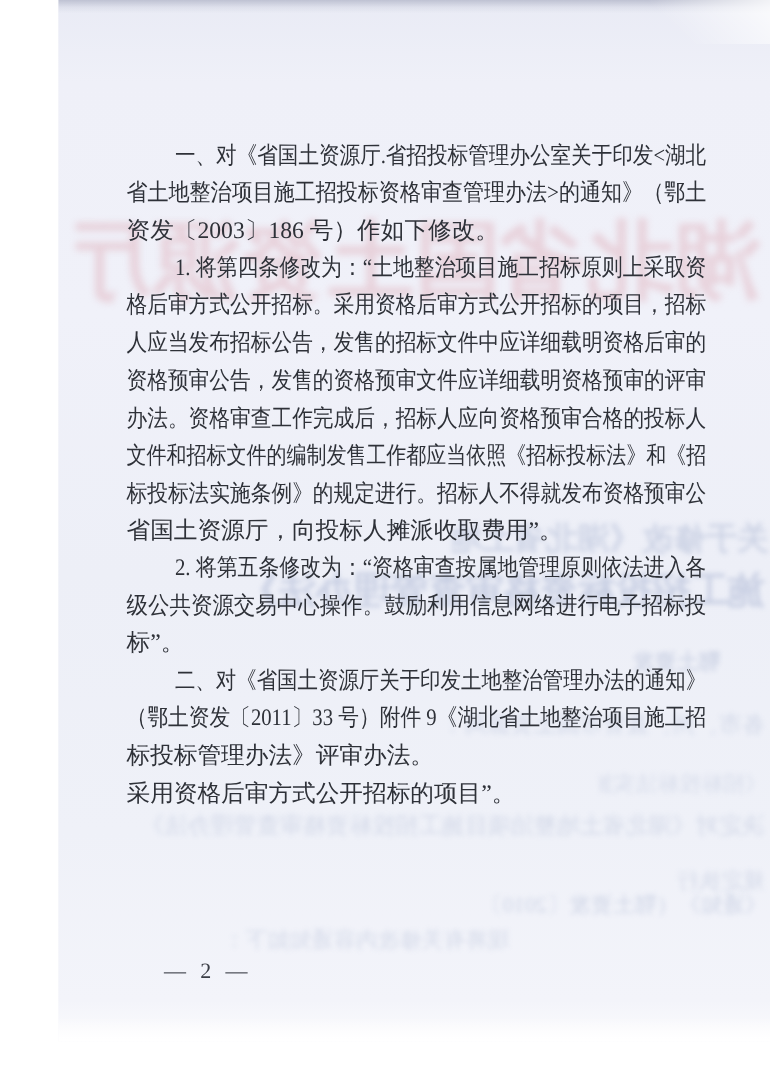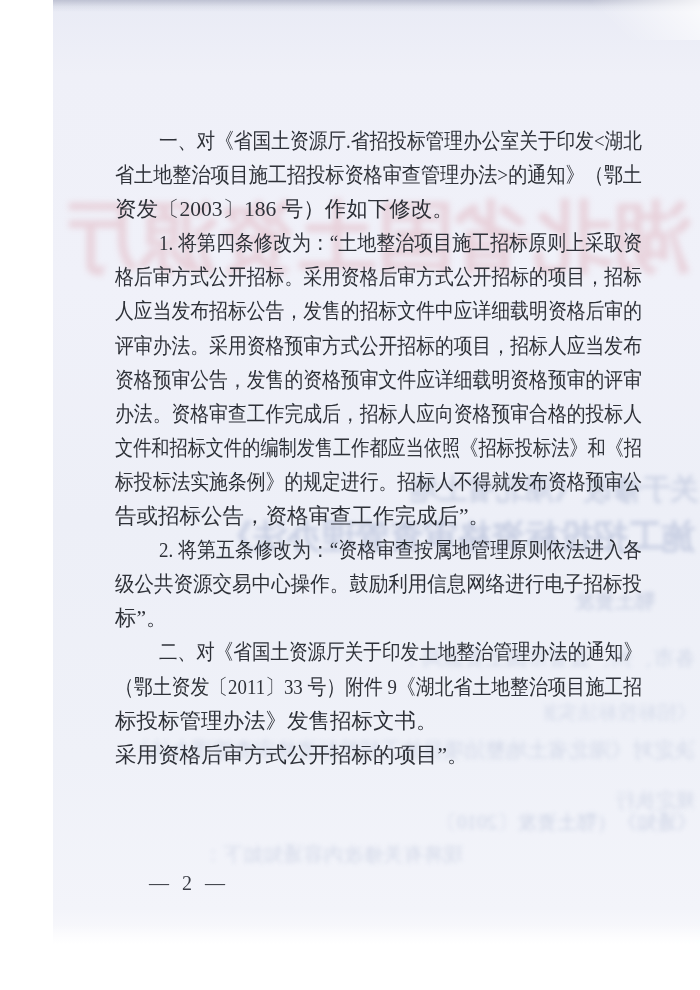--- a/index.html
+++ b/index.html
@@ -82,29 +82,28 @@
   <div class="ghost g8">《通知》（鄂土资发〔2010〕</div>
   <div class="ghost g9">现将有关修改内容通知如下：</div>
 
   <div class="doc-text">
       <div class="line-row indent"><span class="line" style="transform: scaleX(0.870246);">一、对《省国土资源厅.省招投标管理办公室关于印发&lt;湖北</span></div>
       <div class="line-row"><span class="line" style="transform: scaleX(0.88924);">省土地整治项目施工招投标资格审查管理办法&gt;的通知》（鄂土</span></div>
       <div class="line-row"><span class="line">资发〔2003〕186 号）作如下修改。</span></div>
       <div class="line-row indent"><span class="line" style="transform: scaleX(0.882923);">1. 将第四条修改为：“土地整治项目施工招标原则上采取资</span></div>
       <div class="line-row"><span class="line" style="transform: scaleX(0.875415);">格后审方式公开招标。采用资格后审方式公开招标的项目，招标</span></div>
       <div class="line-row"><span class="line" style="transform: scaleX(0.875415);">人应当发布招标公告，发售的招标文件中应详细载明资格后审的</span></div>
-      <div class="line-row"><span class="line" style="transform: scaleX(0.875415);">评审办法。采用资格预审方式公开招标的项目，招标人应当发布</span></div>
       <div class="line-row"><span class="line" style="transform: scaleX(0.875415);">资格预审公告，发售的资格预审文件应详细载明资格预审的评审</span></div>
       <div class="line-row"><span class="line" style="transform: scaleX(0.875415);">办法。资格审查工作完成后，招标人应向资格预审合格的投标人</span></div>
       <div class="line-row"><span class="line" style="transform: scaleX(0.845229);">文件和招标文件的编制发售工作都应当依照《招标投标法》和《招</span></div>
       <div class="line-row"><span class="line" style="transform: scaleX(0.875415);">标投标法实施条例》的规定进行。招标人不得就发布资格预审公</span></div>
-      <div class="line-row"><span class="line">告或招标公告，资格审查工作完成后”。</span></div>
+      <div class="line-row"><span class="line">省国土资源厅，向投标人摊派收取费用”。</span></div>
       <div class="line-row indent"><span class="line" style="transform: scaleX(0.882923);">2. 将第五条修改为：“资格审查按属地管理原则依法进入各</span></div>
       <div class="line-row"><span class="line" style="transform: scaleX(0.907838);">级公共资源交易中心操作。鼓励利用信息网络进行电子招标投</span></div>
       <div class="line-row"><span class="line">标”。</span></div>
       <div class="line-row indent"><span class="line" style="transform: scaleX(0.864043);">二、对《省国土资源厅关于印发土地整治管理办法的通知》</span></div>
       <div class="line-row"><span class="line" style="transform: scaleX(0.876576);">（鄂土资发〔2011〕33 号）附件 9《湖北省土地整治项目施工招</span></div>
-      <div class="line-row"><span class="line">标投标管理办法》发售招标文书。</span></div>
+      <div class="line-row"><span class="line">标投标管理办法》评审办法。</span></div>
       <div class="line-row"><span class="line">采用资格后审方式公开招标的项目”。</span></div>
     </div>
 
   <div class="page-number">— 2 —</div>
 </div>
 
 </body></html>

